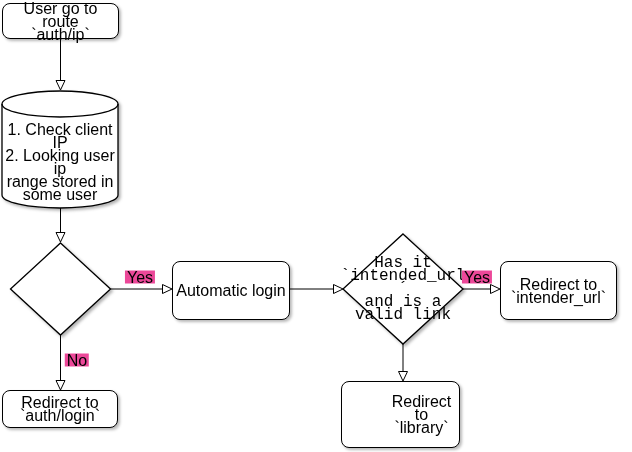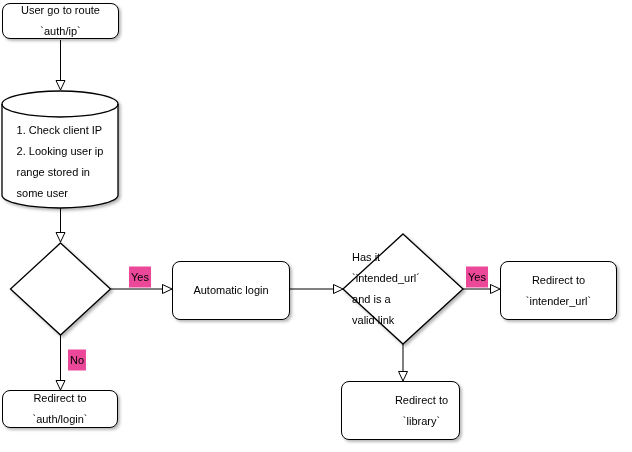--- a/index.html
+++ b/index.html
@@ -2,22 +2,22 @@
 <html><head>
 <meta charset="utf-8">
 <style>
   html, body { margin: 0; padding: 0; background: #ffffff; }
   .canvas {
     position: relative;
     width: 632px;
     height: 452px;
     background: #ffffff;
     font-family: "Liberation Sans", sans-serif;
-    font-size: 11px;
-    line-height: 21px;
+    font-size: 16px;
+    line-height: 13px;
     color: #000000;
     overflow: hidden;
   }
   svg.layer {
     position: absolute;
     left: 0; top: 0;
     width: 632px; height: 452px;
   }
   .node-box {
     position: absolute;
@@ -31,20 +31,21 @@
     justify-content: center;
     text-align: center;
     white-space: pre-line;
     padding: 2px;
   }
   .shape-label {
     position: absolute;
     display: flex;
     align-items: center;
     justify-content: center;
+    text-align: center;
     white-space: pre-line;
     pointer-events: none;
   }
   .edge-label {
     position: absolute;
     transform: translate(-50%, -50%);
     background: #ec4899;
     padding: 0 2px;
     white-space: nowrap;
   }
@@ -113,36 +114,36 @@
 
   <div class="node-box" style="left:172px; top:261px; width:118px; height:59px;">
     <span>Automatic login</span>
   </div>
 
   <div class="node-box" style="left:500px; top:261px; width:117px; height:59px;">
     <span>Redirect to
 `intender_url`</span>
   </div>
 
-  <div class="node-box" style="left:341px; top:381px; width:119px; height:59px;padding-left:44px;">
+  <div class="node-box" style="left:341px; top:381px; width:119px; height:67px;padding-left:44px;">
     <span>Redirect to `library`</span>
   </div>
 
   <div class="node-box" style="left:2px; top:390px; width:116px; height:38px;">
     <span>Redirect to
 `auth/login`</span>
   </div>
 
   <div class="shape-label" style="left:2px; top:118px; width:116px; height:88px;">1. Check client IP
 2. Looking user ip
 range stored in
 some user</div>
 
 
-  <div class="shape-label" style="left:326px; top:234px; width:120px; height:110px;">Has it
+  <div class="shape-label" style="left:343px; top:234px; width:120px; height:110px;font-family:Liberation Mono, monospace;">Has it
 `intended_url´
 and is a
 valid link</div>
 
   <span class="edge-label" style="left:140px; top:277px;">Yes</span>
   <span class="edge-label" style="left:77px; top:360px;">No</span>
   <span class="edge-label" style="left:477px; top:277px;">Yes</span>
 
 </div>
 

